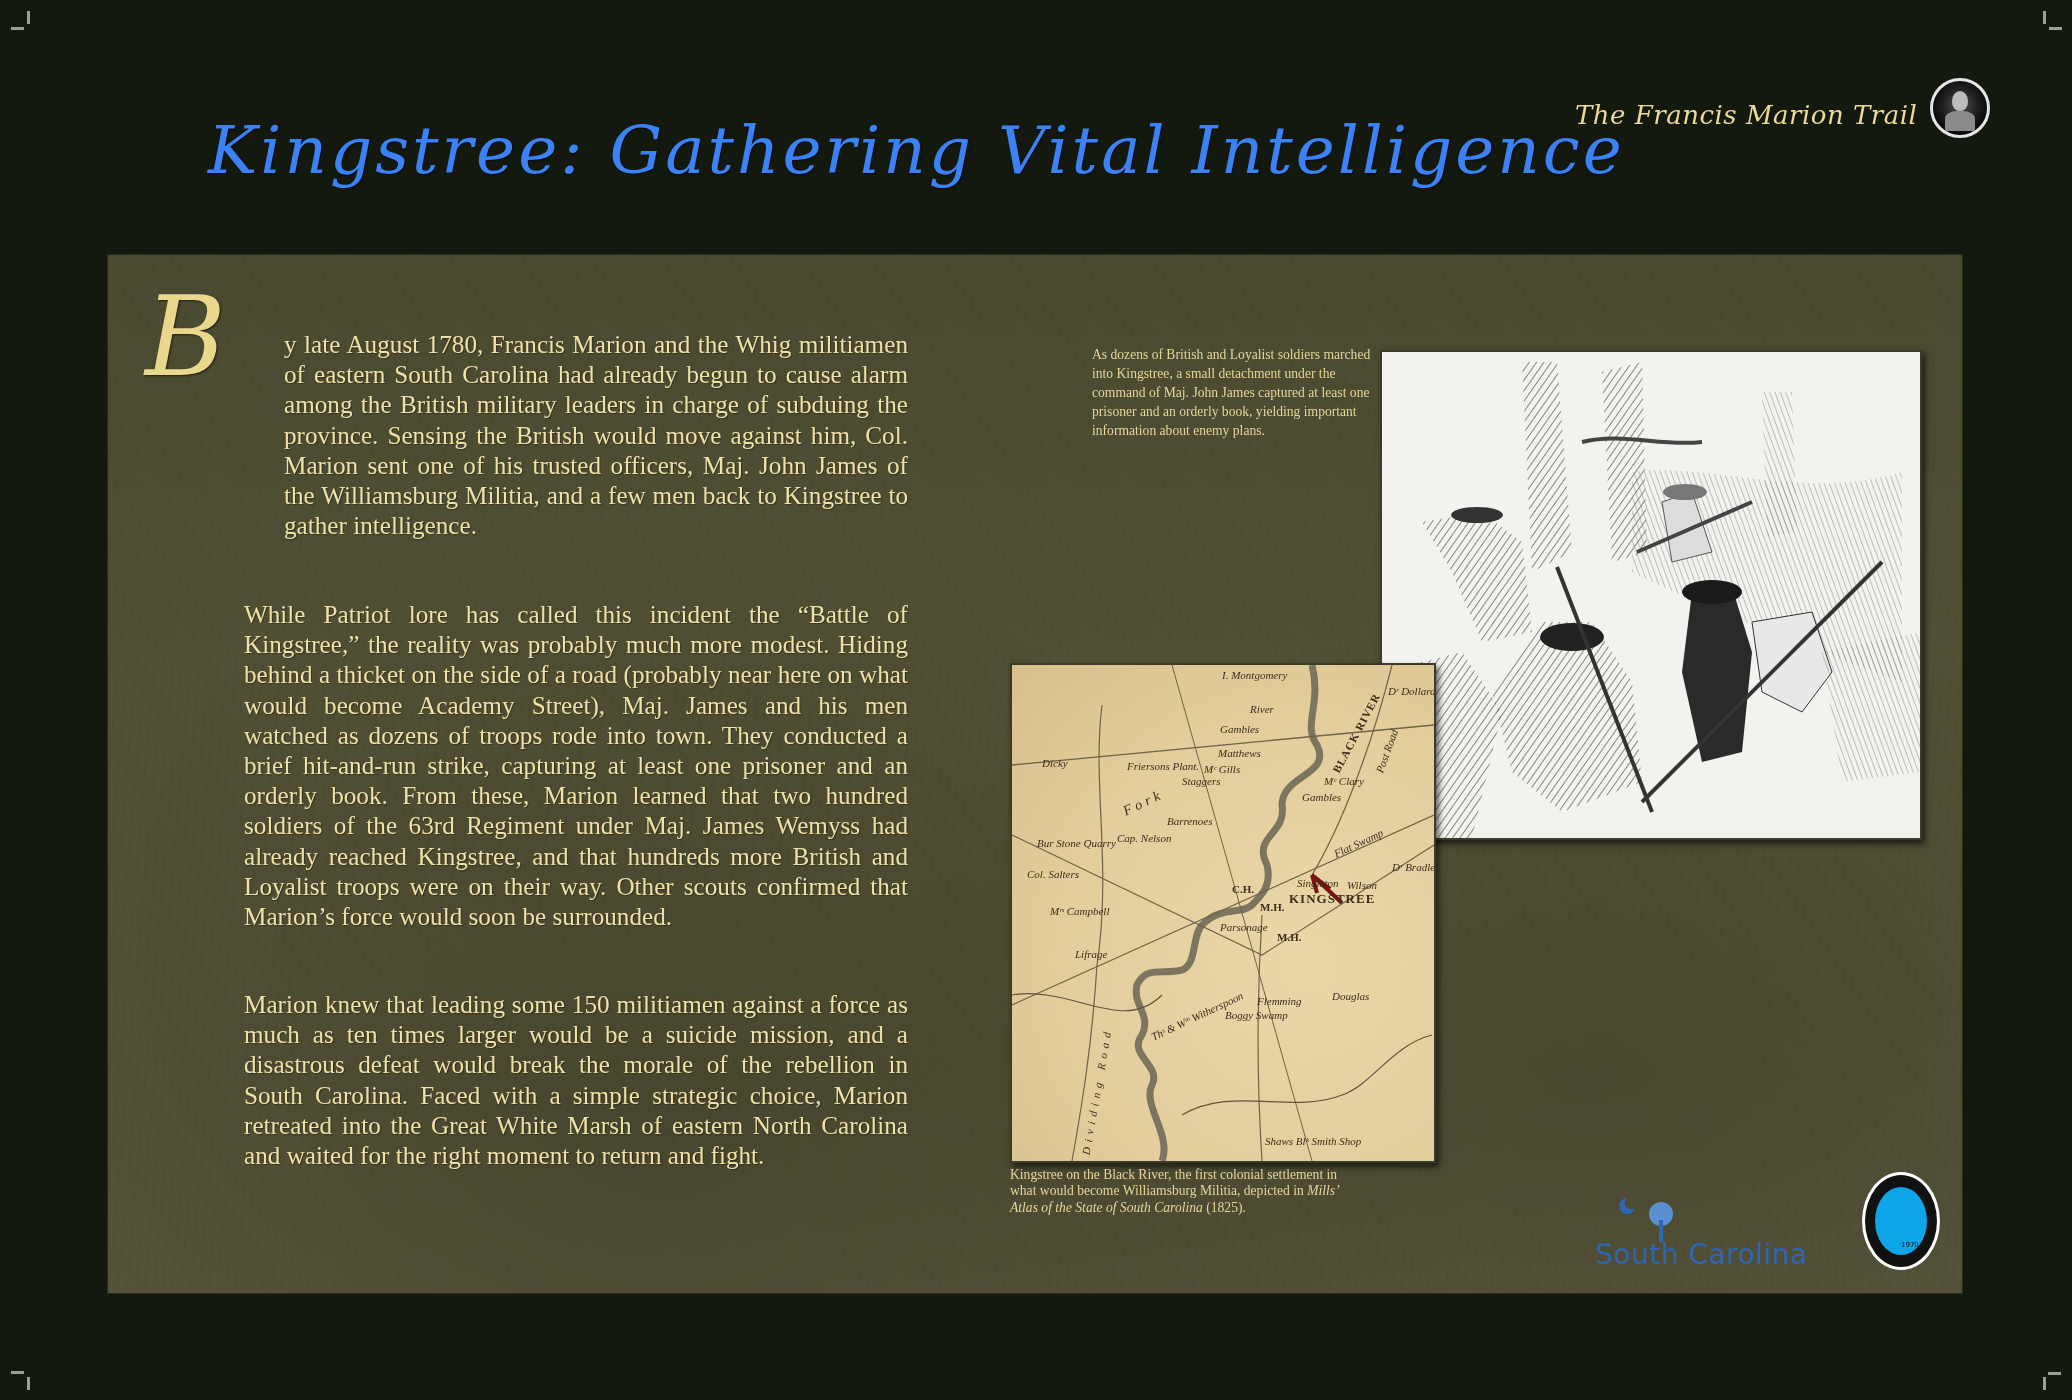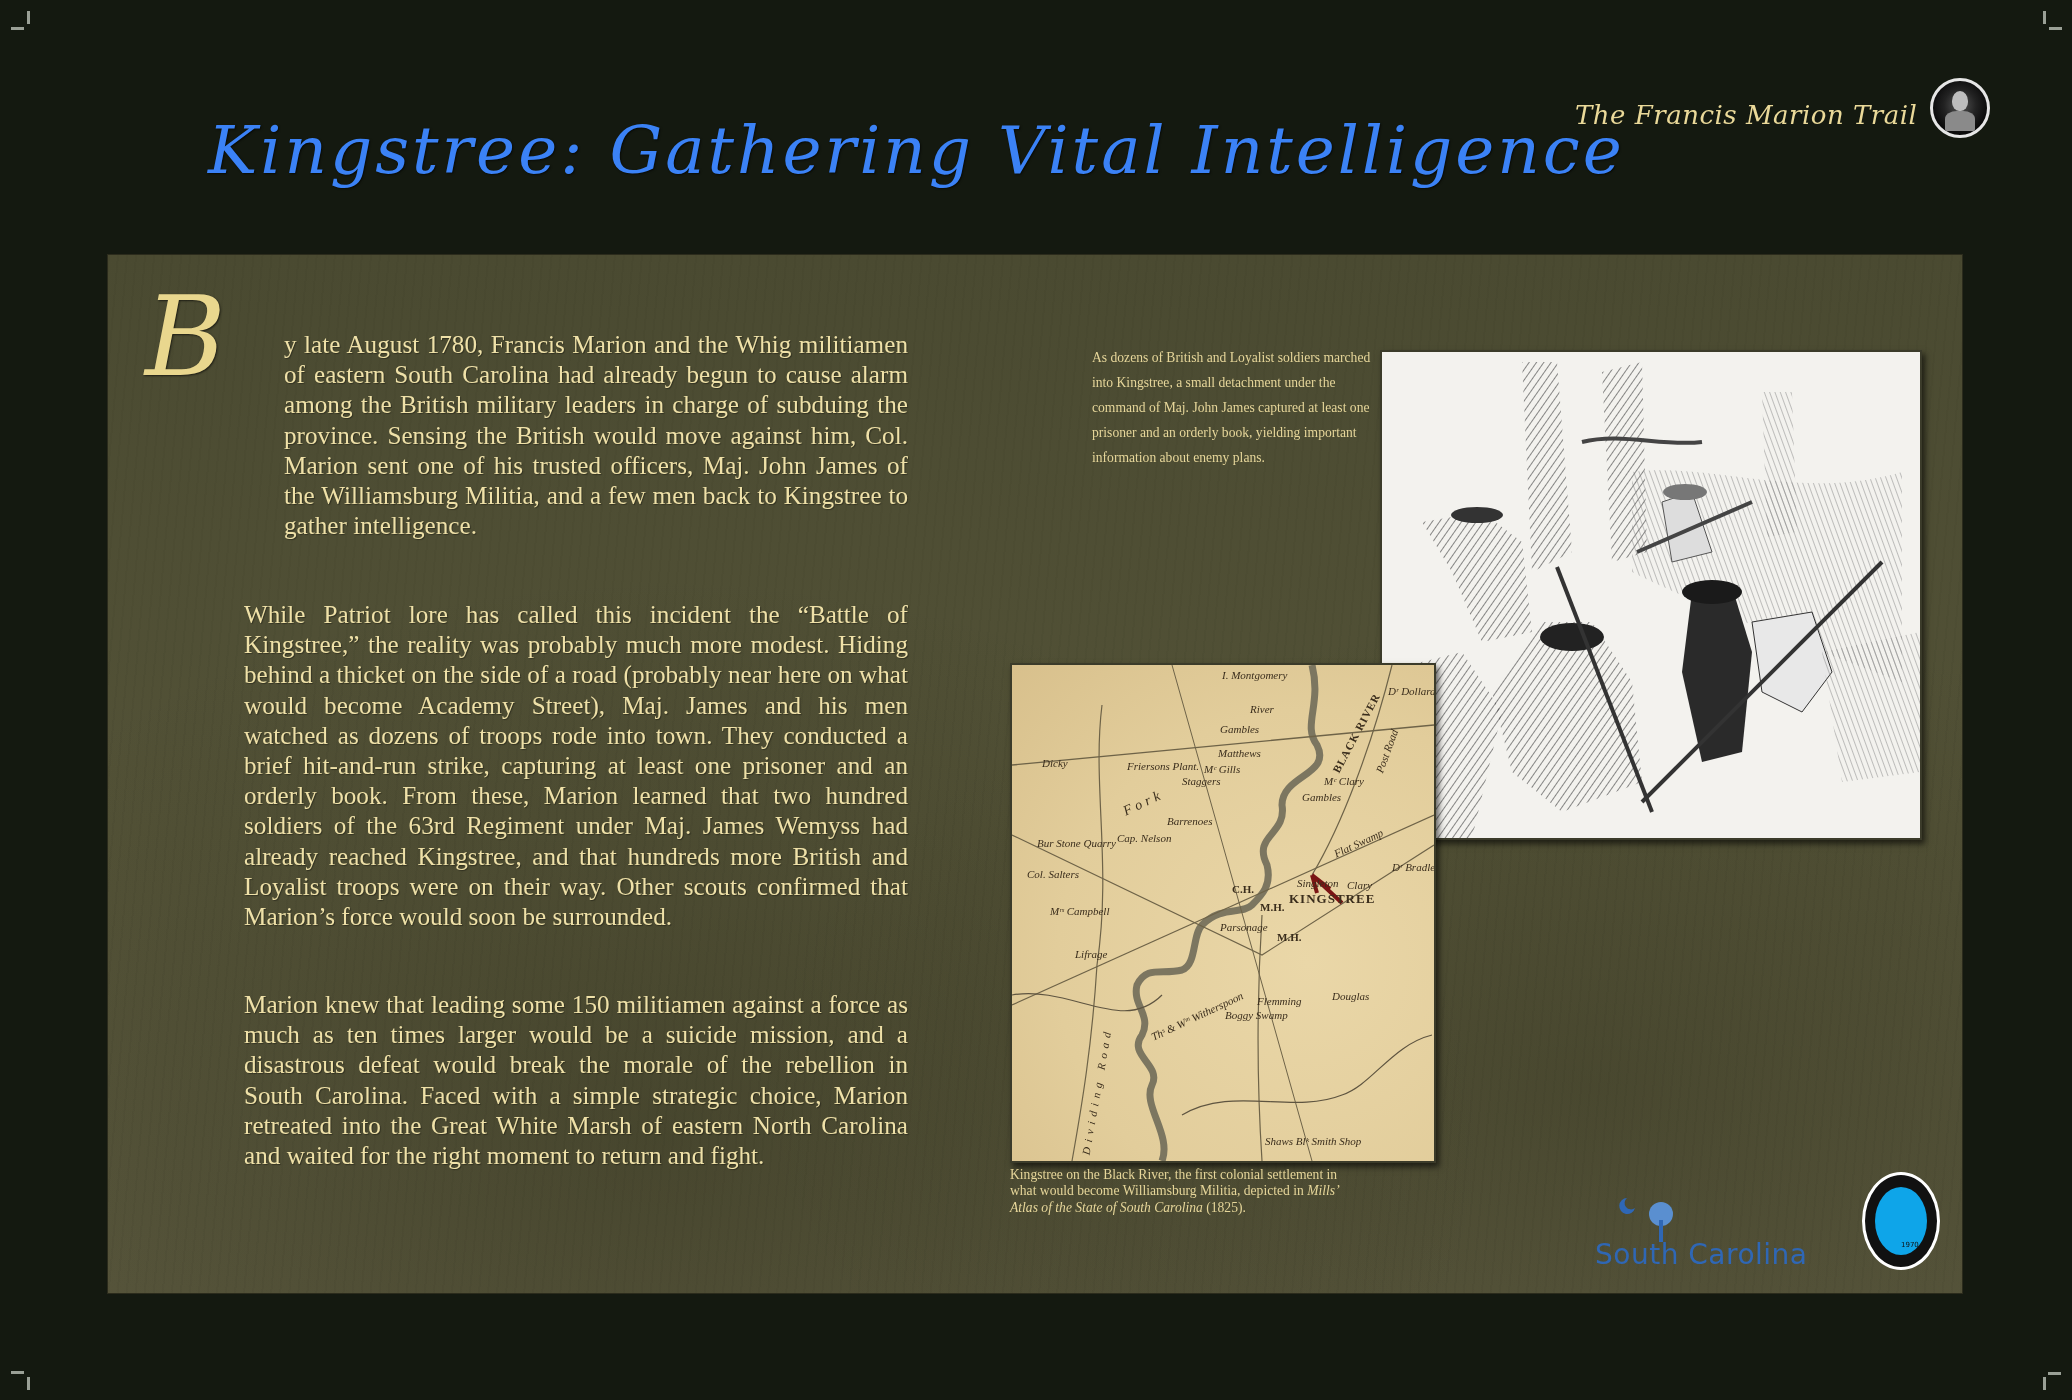--- a/index.html
+++ b/index.html
@@ -46,21 +46,21 @@
   .p2 { top:600px; }
   .p3 { top:990px; }
   .dropcap {
     position:absolute; left:145px; top:292px; width:80px; height:90px;
     color:#e9d78e; font-family:"DejaVu Serif", serif; font-style:italic;
     font-size:110px; line-height:90px;
     text-shadow:1px 1px 2px rgba(0,0,0,0.6);
   }
   .cap-top {
     position:absolute; left:1092px; top:345px; width:290px; color:#e6d69a;
-    font-size:13.6px; line-height:25px;
+    font-size:13.6px; line-height:19px;
   }
   .cap-bottom {
     position:absolute; left:1010px; top:1167px; width:330px; color:#e6d69a;
     font-size:13.6px; line-height:16.4px;
   }
   .cap-bottom i { font-style:italic; }
 
   .engraving {
     position:absolute; left:1380px; top:350px; width:538px; height:486px;
     background:#f4f3ef; border:2px solid #3b3b2a;
@@ -188,21 +188,21 @@
   <span class="map-label river" style="left:300px;top:62px;transform:rotate(-62deg);">BLACK RIVER</span>
   <span class="map-label" style="left:312px;top:110px;">Mᶜ Clary</span>
   <span class="map-label" style="left:290px;top:126px;">Gambles</span>
   <span class="map-label" style="left:376px;top:20px;">Dʳ Dollards</span>
   <span class="map-label" style="left:380px;top:196px;">Dʳ Bradley</span>
   <span class="map-label" style="left:352px;top:80px;transform:rotate(-70deg);">Post Road</span>
   <span class="map-label" style="left:320px;top:172px;transform:rotate(-25deg);">Flat Swamp</span>
   <span class="map-label" style="left:220px;top:218px;font-style:normal;font-weight:bold;">C.H.</span>
   <span class="map-label town" style="left:277px;top:226px;">KINGSTREE</span>
   <span class="map-label" style="left:285px;top:212px;">Singleton</span>
-  <span class="map-label" style="left:335px;top:214px;">Clary</span>
+  <span class="map-label" style="left:335px;top:214px;">Wilson</span>
   <span class="map-label" style="left:248px;top:236px;font-style:normal;font-weight:bold;">M.H.</span>
   <span class="map-label" style="left:265px;top:266px;font-style:normal;font-weight:bold;">M.H.</span>
   <span class="map-label" style="left:208px;top:256px;">Parsonage</span>
   <span class="map-label" style="left:320px;top:325px;">Douglas</span>
   <span class="map-label" style="left:245px;top:330px;">Flemming</span>
   <span class="map-label" style="left:213px;top:344px;">Boggy Swamp</span>
   <span class="map-label" style="left:135px;top:345px;transform:rotate(-25deg);">Thˢ &amp; Wᵐ Witherspoon</span>
   <span class="map-label" style="left:253px;top:470px;">Shaws Blᵏ Smith Shop</span>
   <span class="map-label" style="left:20px;top:420px;transform:rotate(-80deg);letter-spacing:5px;">Dividing Road</span>
   <span class="map-label" style="left:110px;top:130px;transform:rotate(-25deg);letter-spacing:4px;font-size:14px;">Fork</span>

